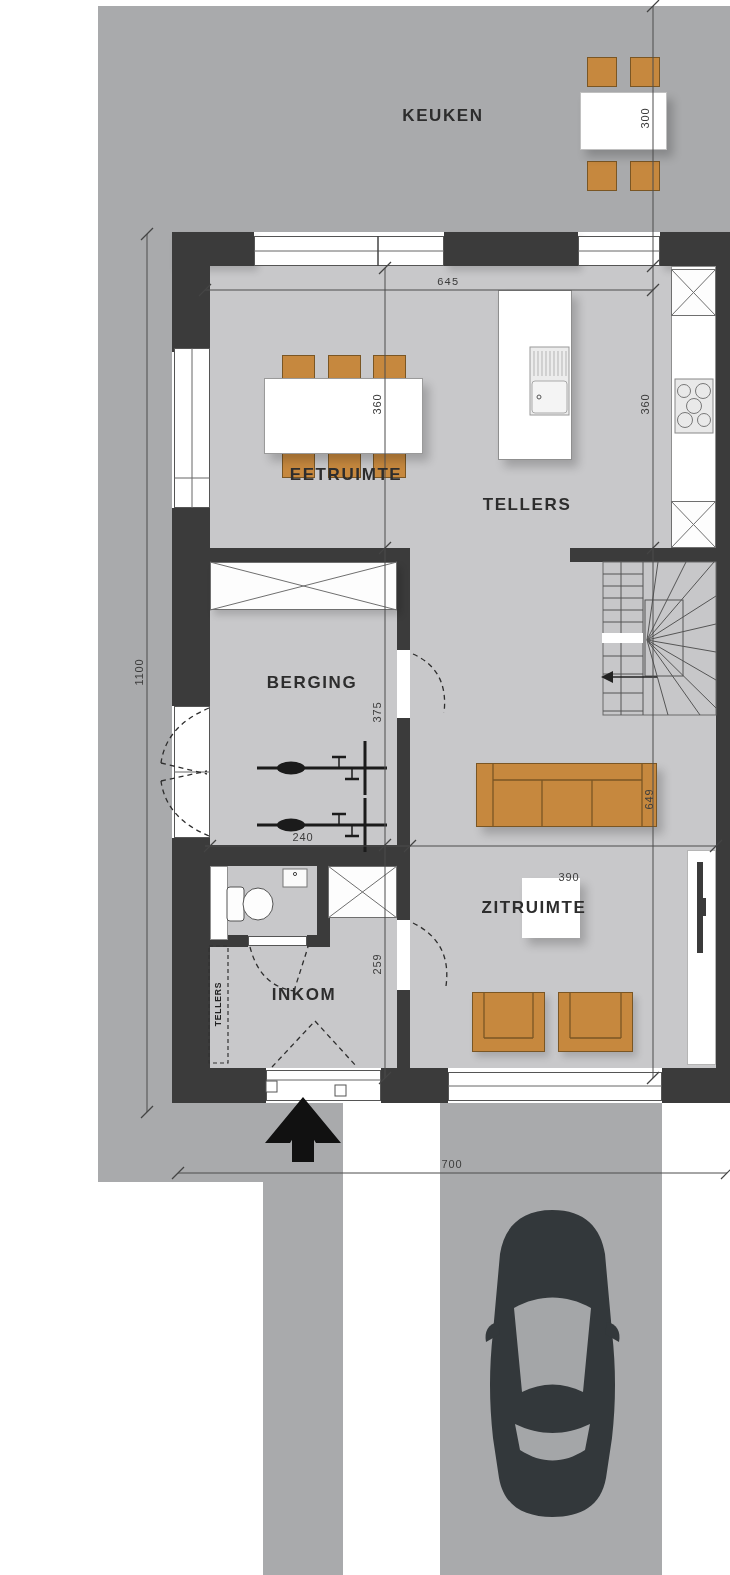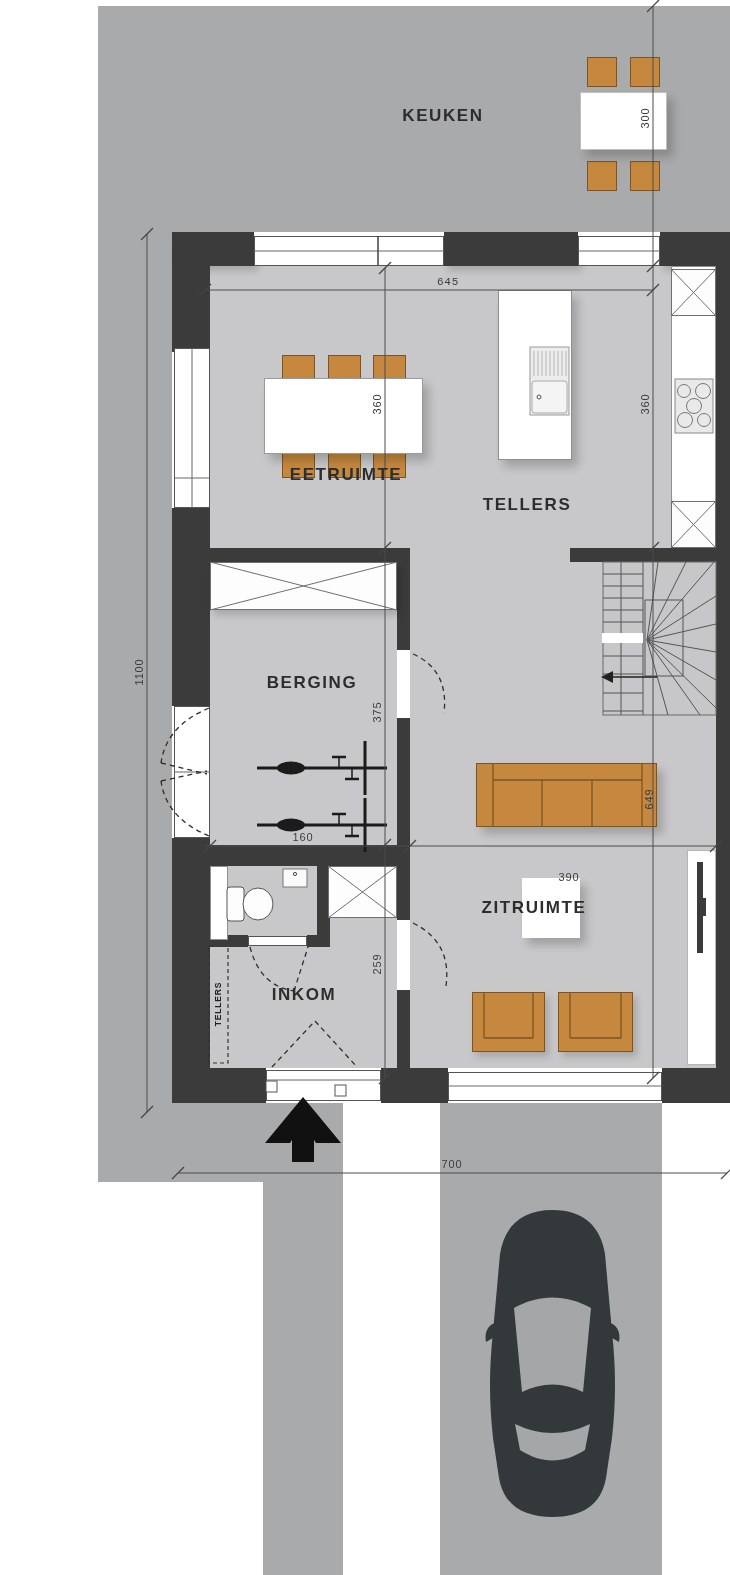--- a/index.html
+++ b/index.html
@@ -301,18 +301,18 @@
   <span class="room-label" style="left:534px;top:908px;">ZITRUIMTE</span>
   <span class="tellers-label" style="left:218px;top:1004px;">TELLERS</span>
 
   <span class="dlab dlab-v" style="left:645px;top:118px;">300</span>
   <span class="dlab dlab-h" style="left:448px;top:288px;font-family:Liberation Mono, monospace;">645</span>
   <span class="dlab dlab-v" style="left:377px;top:404px;">360</span>
   <span class="dlab dlab-v" style="left:645px;top:404px;">360</span>
   <span class="dlab dlab-v" style="left:139px;top:672px;">1100</span>
   <span class="dlab dlab-v" style="left:377px;top:712px;">375</span>
   <span class="dlab dlab-v" style="left:649px;top:799px;">649</span>
-  <span class="dlab dlab-h" style="left:303px;top:843px;">160</span>
+  <span class="dlab dlab-h" style="left:303px;top:843px;">240</span>
   <span class="dlab dlab-h" style="left:553px;top:883px;margin-left:16px;">390</span>
   <span class="dlab dlab-v" style="left:377px;top:964px;">259</span>
   <span class="dlab dlab-h" style="left:452px;top:1170px;">700</span>
 
 </div>
 
 </body></html>

